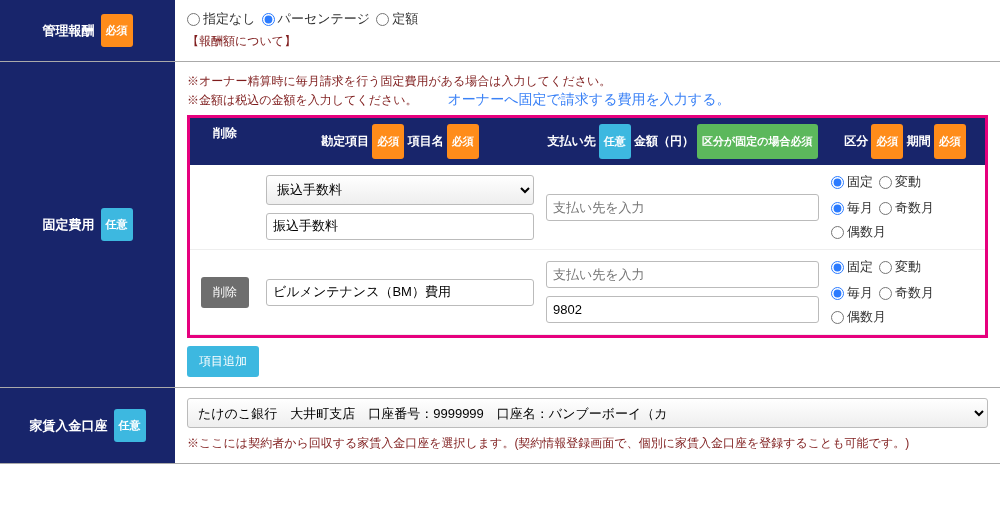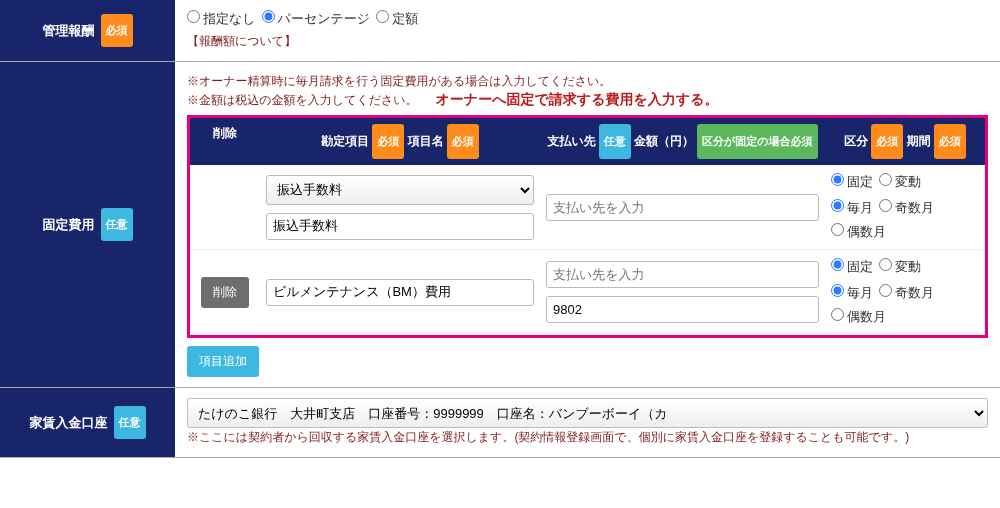--- a/index.html
+++ b/index.html
@@ -6,24 +6,24 @@
     body { font-family: sans-serif; font-size: 13px; color: #333; background: #fff; }
     .container { width: 1000px; }
     .row { display: flex; border-bottom: 1px solid #aaa; }
     .lbl { width: 175px; background: #18256b; color: #fff; display: flex; align-items: center; justify-content: center; padding: 8px; gap: 6px; font-size: 13px; font-weight: bold; }
     .content { flex: 1; padding: 10px 12px; background: #fff; }
     .badge { display: inline-block; padding: 9px 5px; border-radius: 3px; font-size: 11px; color: #fff; font-weight: bold; }
     .req { background: #ff8c1a; }
     .opt { background: #3db8e0; }
     .optg { background: #5cb85c; }
     .radio-row { display: flex; gap: 6px; align-items: center; flex-wrap: wrap; }
-    .radio-row label { display: inline-flex; align-items: flex-start; gap: 3px; white-space: nowrap; }
+    .radio-row label { display: inline-flex; align-items: center; gap: 3px; white-space: nowrap; }
     .radio-row input[type=radio] { accent-color: #2b7bff; }
     .note { font-size: 12px; color: #7f1d1d; line-height: 1.6; }
-    .callout { color: #b91c1c; font-size: 14px; font-weight: bold; }
+    .callout { color: #3b82f6; font-size: 14px; font-weight: normal; }
     input[type=text], select { padding: 5px 6px; border: 1px solid #bbb; border-radius: 3px; font-size: 13px; background: #fff; width: 100%; }
     select { background: linear-gradient(#fff,#eee); height: 30px; }
     .tbl { border: 3px solid #e6007e; }
     .thead { background: #18256b; color: #fff; display: flex; text-align: center; }
     .th { padding: 6px 4px; font-size: 12px; font-weight: bold; line-height: 1.6; }
     .th .sb { display: inline-flex; align-items: center; gap: 3px; justify-content: center; }
     .col-del { width: 70px; }
     .col-item { width: 280px; }
     .col-pay { width: 285px; }
     .col-opt { flex: 1; }
@@ -65,21 +65,21 @@
     </div>
   </div>
 
   <div class="row">
     <div class="lbl">
       <span>固定費用</span>
       <span class="badge opt">任意</span>
     </div>
     <div class="content">
       <div class="note">※オーナー精算時に毎月請求を行う固定費用がある場合は入力してください。</div>
-      <div style="display:flex;gap:18px;align-items:baseline">
+      <div style="display:flex;gap:30px;align-items:baseline">
         <span class="note">※金額は税込の金額を入力してください。</span>
         <span class="callout">オーナーへ固定で請求する費用を入力する。</span>
       </div>
 
       <div class="tbl" style="margin-top:4px">
         <div class="thead">
           <div class="th col-del"><span>削除</span></div>
           <div class="th col-item">
             <div class="sb">
                 <span>勘定項目</span> 
@@ -195,17 +195,17 @@
 
   <div class="row">
     <div class="lbl">
       <span>家賃入金口座</span>
       <span class="badge opt">任意</span>
     </div>
     <div class="content">
       <select style="width:100%">
         <option>たけのこ銀行　大井町支店　口座番号：9999999　口座名：バンブーボーイ（カ</option>
       </select>
-      <div class="note" style="">※ここには契約者から回収する家賃入金口座を選択します。(契約情報登録画面で、個別に家賃入金口座を登録することも可能です。)</div>
+      <div class="note" style="margin-top:6px">※ここには契約者から回収する家賃入金口座を選択します。(契約情報登録画面で、個別に家賃入金口座を登録することも可能です。)</div>
     </div>
   </div>
 
 </div>
 
 </body></html>

